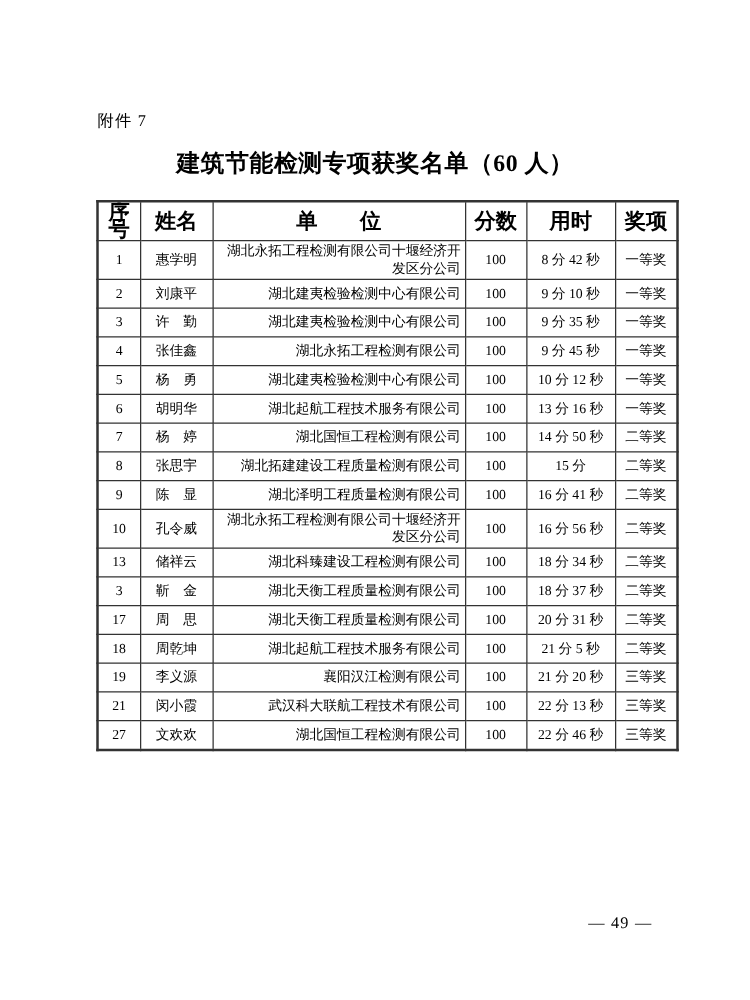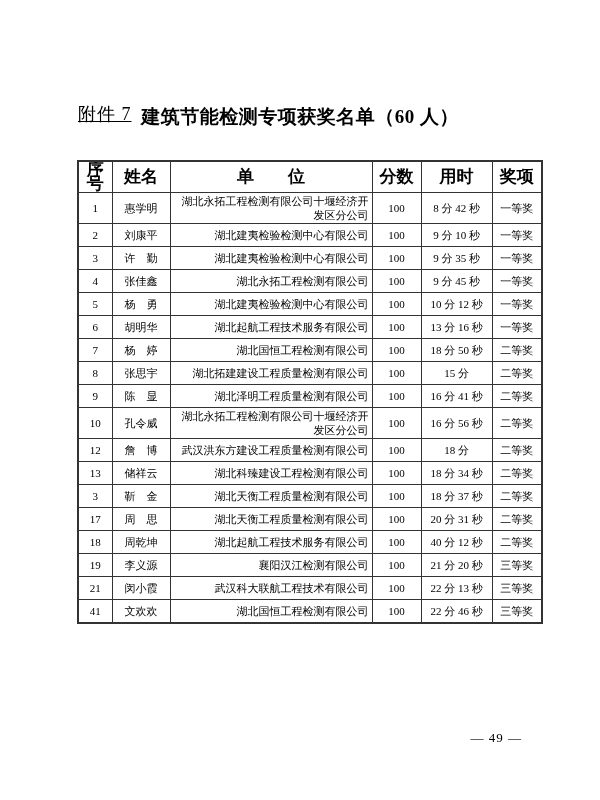--- a/index.html
+++ b/index.html
@@ -12,30 +12,29 @@
     width: 600px;
     height: 800px;
     background: #ffffff;
     color: #000000;
     font-family: "Liberation Serif", "DejaVu Serif", serif;
     overflow: hidden;
   }
   .attachment {
     position: absolute;
     left: 78px;
-    top: 102px;
-    font-size: 18px;
+    top: 88px;
+    font-size: 13px;
     letter-spacing: 1px;
-    text-decoration: underline;
   }
   .doc-title {
     position: absolute;
     left: 0;
     right: 0;
-    top: 104px;
+    top: 118px;
     margin: 0;
     text-align: center;
     font-size: 19px;
     font-weight: bold;
     letter-spacing: 0.5px;
   }
   table.award-table {
     position: absolute;
     left: 77px;
     top: 160px;
@@ -154,21 +153,21 @@
     <td class="c-unit">湖北起航工程技术服务有限公司</td>
     <td class="c-score">100</td>
     <td class="c-time">13 分 16 秒</td>
     <td class="c-award">一等奖</td>
   </tr>
         <tr>
     <td class="c-no">7</td>
     <td class="c-name">杨　婷</td>
     <td class="c-unit">湖北国恒工程检测有限公司</td>
     <td class="c-score">100</td>
-    <td class="c-time">18 分 50 秒</td>
+    <td class="c-time">14 分 50 秒</td>
     <td class="c-award">二等奖</td>
   </tr>
         <tr>
     <td class="c-no">8</td>
     <td class="c-name">张思宇</td>
     <td class="c-unit">湖北拓建建设工程质量检测有限公司</td>
     <td class="c-score">100</td>
     <td class="c-time">15 分</td>
     <td class="c-award">二等奖</td>
   </tr>
@@ -182,28 +181,20 @@
   </tr>
         <tr>
     <td class="c-no">10</td>
     <td class="c-name">孔令威</td>
     <td class="c-unit">湖北永拓工程检测有限公司十堰经济开发区分公司</td>
     <td class="c-score">100</td>
     <td class="c-time">16 分 56 秒</td>
     <td class="c-award">二等奖</td>
   </tr>
         <tr>
-    <td class="c-no">12</td>
-    <td class="c-name">詹　博</td>
-    <td class="c-unit">武汉洪东方建设工程质量检测有限公司</td>
-    <td class="c-score">100</td>
-    <td class="c-time">18 分</td>
-    <td class="c-award">二等奖</td>
-  </tr>
-        <tr>
     <td class="c-no">13</td>
     <td class="c-name">储祥云</td>
     <td class="c-unit">湖北科臻建设工程检测有限公司</td>
     <td class="c-score">100</td>
     <td class="c-time">18 分 34 秒</td>
     <td class="c-award">二等奖</td>
   </tr>
         <tr>
     <td class="c-no">3</td>
     <td class="c-name">靳　金</td>
@@ -218,41 +209,41 @@
     <td class="c-unit">湖北天衡工程质量检测有限公司</td>
     <td class="c-score">100</td>
     <td class="c-time">20 分 31 秒</td>
     <td class="c-award">二等奖</td>
   </tr>
         <tr>
     <td class="c-no">18</td>
     <td class="c-name">周乾坤</td>
     <td class="c-unit">湖北起航工程技术服务有限公司</td>
     <td class="c-score">100</td>
-    <td class="c-time">40 分 12 秒</td>
+    <td class="c-time">21 分 5 秒</td>
     <td class="c-award">二等奖</td>
   </tr>
         <tr>
     <td class="c-no">19</td>
     <td class="c-name">李义源</td>
     <td class="c-unit">襄阳汉江检测有限公司</td>
     <td class="c-score">100</td>
     <td class="c-time">21 分 20 秒</td>
     <td class="c-award">三等奖</td>
   </tr>
         <tr>
     <td class="c-no">21</td>
     <td class="c-name">闵小霞</td>
     <td class="c-unit">武汉科大联航工程技术有限公司</td>
     <td class="c-score">100</td>
     <td class="c-time">22 分 13 秒</td>
     <td class="c-award">三等奖</td>
   </tr>
         <tr>
-    <td class="c-no">41</td>
+    <td class="c-no">27</td>
     <td class="c-name">文欢欢</td>
     <td class="c-unit">湖北国恒工程检测有限公司</td>
     <td class="c-score">100</td>
     <td class="c-time">22 分 46 秒</td>
     <td class="c-award">三等奖</td>
   </tr>
       </tbody>
   </table>
 
   <div class="page-number">— 49 —</div>

